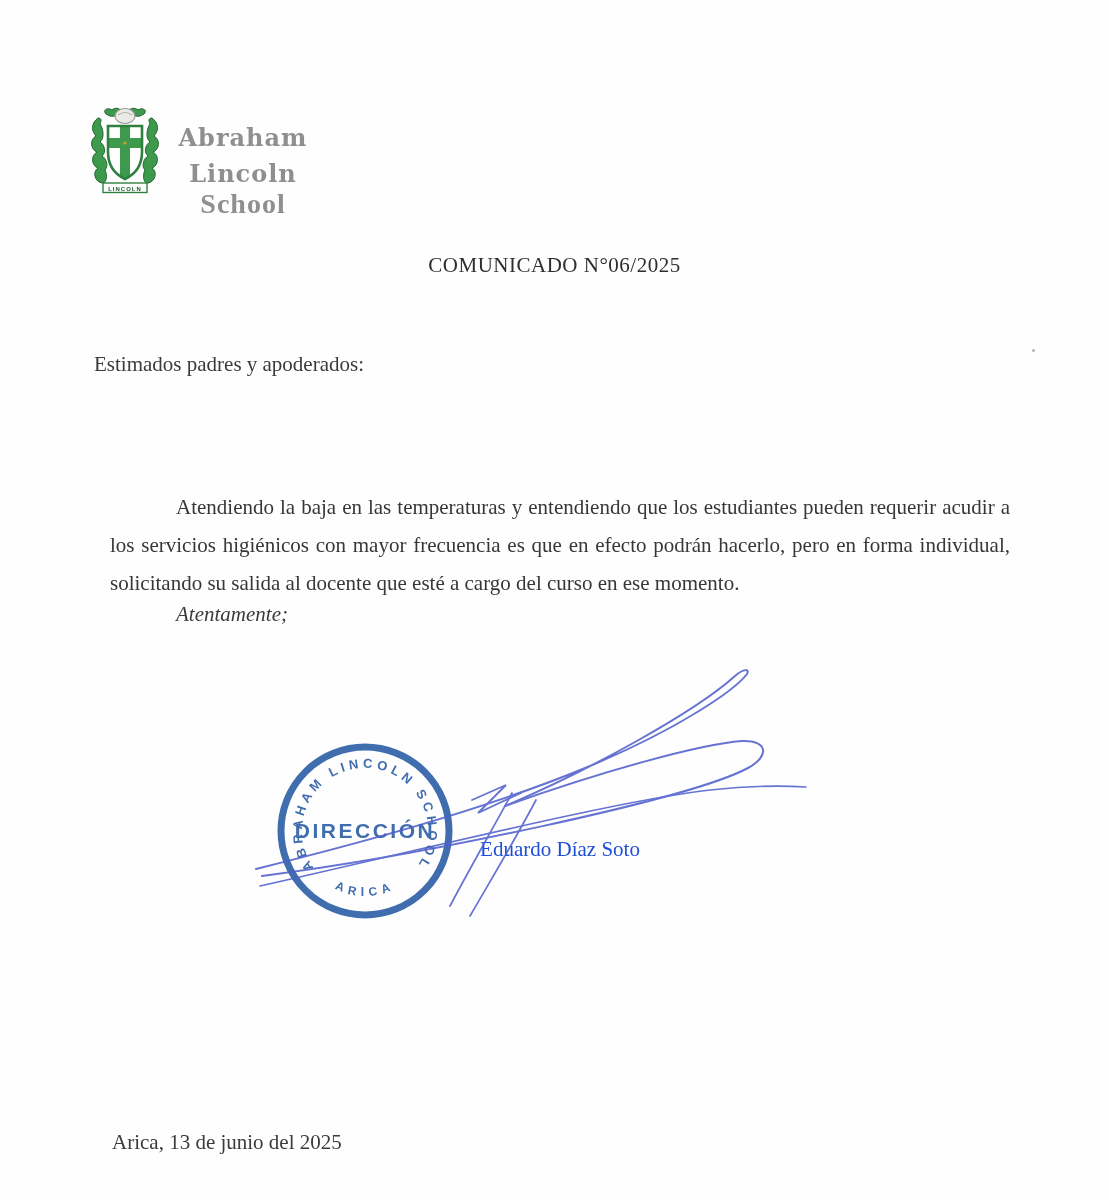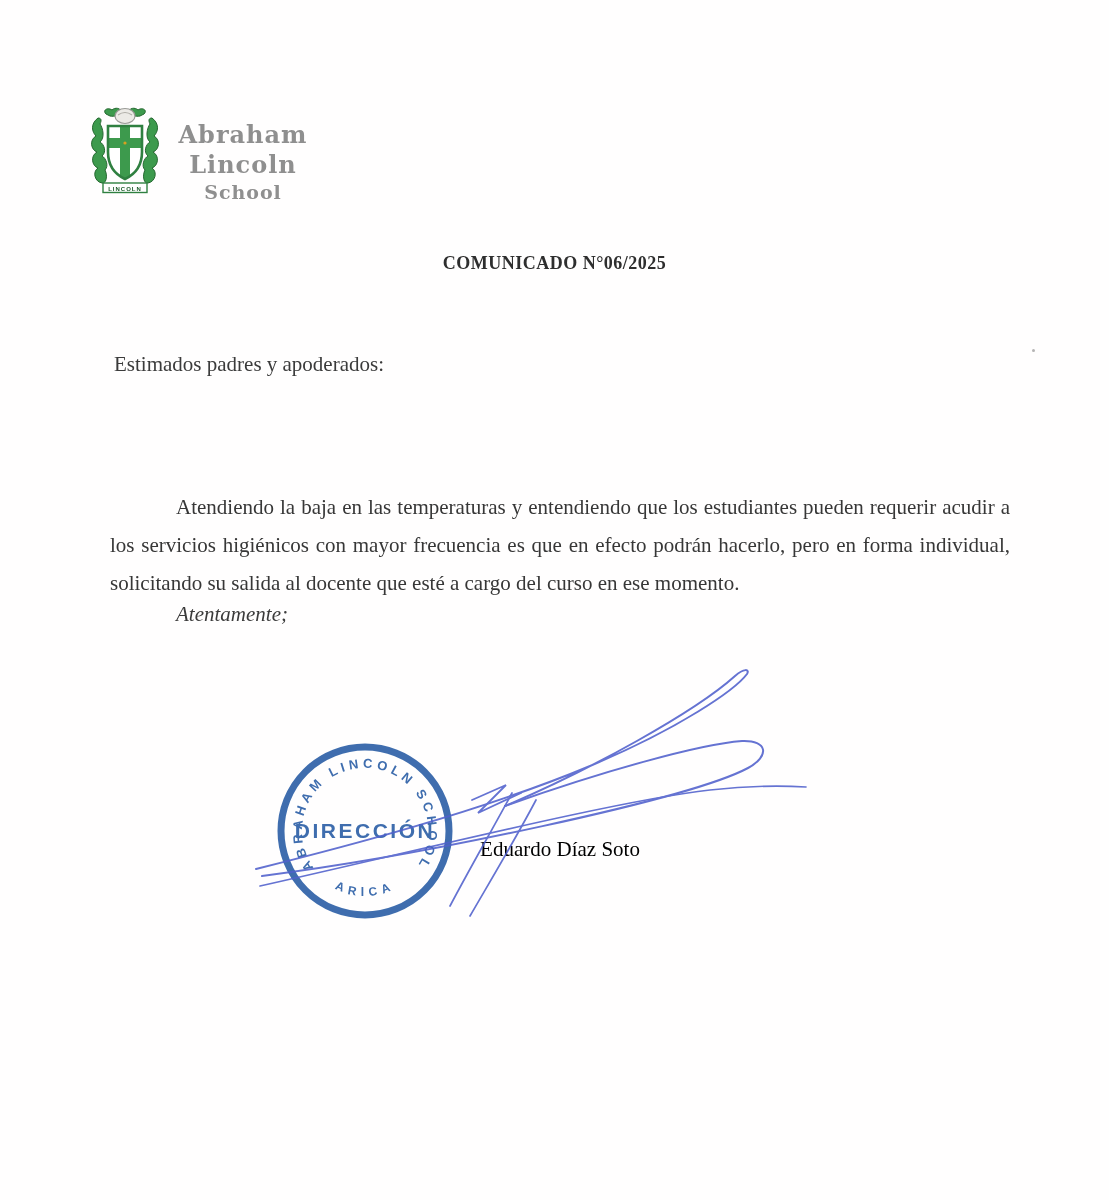--- a/index.html
+++ b/index.html
@@ -11,38 +11,38 @@
     font-family:"Liberation Serif", serif;
     color:#3b3b3b;
   }
   
   .crest{position:absolute;left:88px;top:106px;width:74px;height:88px;}
   .school-name{
     position:absolute;left:158px;top:120px;width:170px;
     text-align:center;color:#8f8f8f;
     font-family:"DejaVu Serif", serif;font-weight:bold;
   }
-  .school-name .l1{font-size:24px;letter-spacing:1px;line-height:30px;}
-  .school-name .l2{font-size:19px;letter-spacing:1px;line-height:24px;}
+  .school-name .l1{font-size:24px;letter-spacing:1px;line-height:36px;}
+  .school-name .l2{font-size:28px;letter-spacing:1px;line-height:24px;font-family:Liberation Serif, serif;}
   
   .title{
     position:absolute;left:0;top:253px;width:1109px;
-    text-align:center;font-weight:bold;font-size:18px;
+    text-align:center;font-weight:normal;font-size:21px;
     letter-spacing:0.5px;color:#2e2e2e;
   }
-  .salutation{position:absolute;left:114px;top:352px;font-size:21px;}
+  .salutation{position:absolute;left:94px;top:352px;font-size:21px;}
   .body-par{
     position:absolute;left:110px;top:467px;width:900px;
     font-size:21px;line-height:38px;
     text-align:justify;text-indent:66px;color:#373737;
   }
   .closing{position:absolute;left:176px;top:602px;font-size:21px;font-style:italic;}
   .signer{
     position:absolute;left:455px;top:836px;width:210px;
-    text-align:center;font-size:21px;line-height:26px;color:#000000;
+    text-align:center;font-size:21px;line-height:26px;color:#1d4ed8;
   }
   .date-line{position:absolute;left:112px;top:1130px;font-size:21px;}
   .ink-layer{position:absolute;left:240px;top:640px;width:580px;height:310px;pointer-events:none;}
   .speck{
     position:absolute;left:1032px;top:349px;width:3px;height:3px;
     border-radius:50%;background:#777;opacity:0.55;
   }
 </style>
 </head>
 <body>
@@ -121,16 +121,17 @@
     <g fill="none" stroke="#5060cc" stroke-width="2" stroke-linecap="round" opacity="0.88">
       <path d="M256,869 C340,848 480,812 590,766 C680,728 735,690 747,674 C750,669 744,668 735,676 C695,712 590,770 505,806"></path>
       <path d="M505,806 C600,772 700,744 742,741 C768,740 770,756 748,768 C690,799 420,856 262,876"></path>
       <path d="M260,886 C420,850 620,800 710,790 C755,785 790,786 806,787" stroke-width="1.7"></path>
       <path d="M472,800 L506,785 L478,813 L521,793" stroke-width="1.8"></path>
       <path d="M512,793 C492,830 470,868 450,906" stroke-width="1.7"></path>
       <path d="M536,800 C516,838 492,878 470,916" stroke-width="1.7"></path>
     </g>
   </svg>
 
+  <div class="date-line">Arica, 13 de junio del 2025</div>
 
   <div class="speck"></div>
 
 </div>
 
 </body></html>

